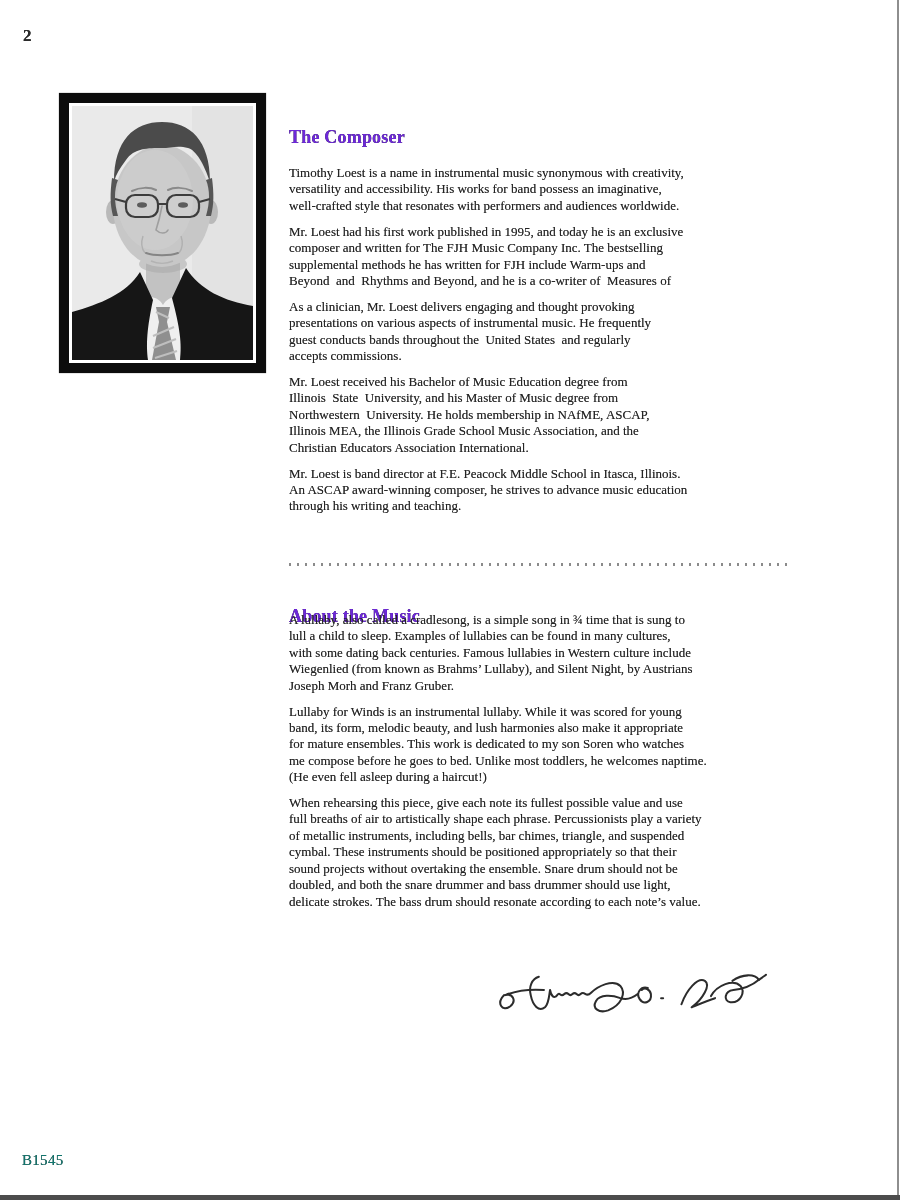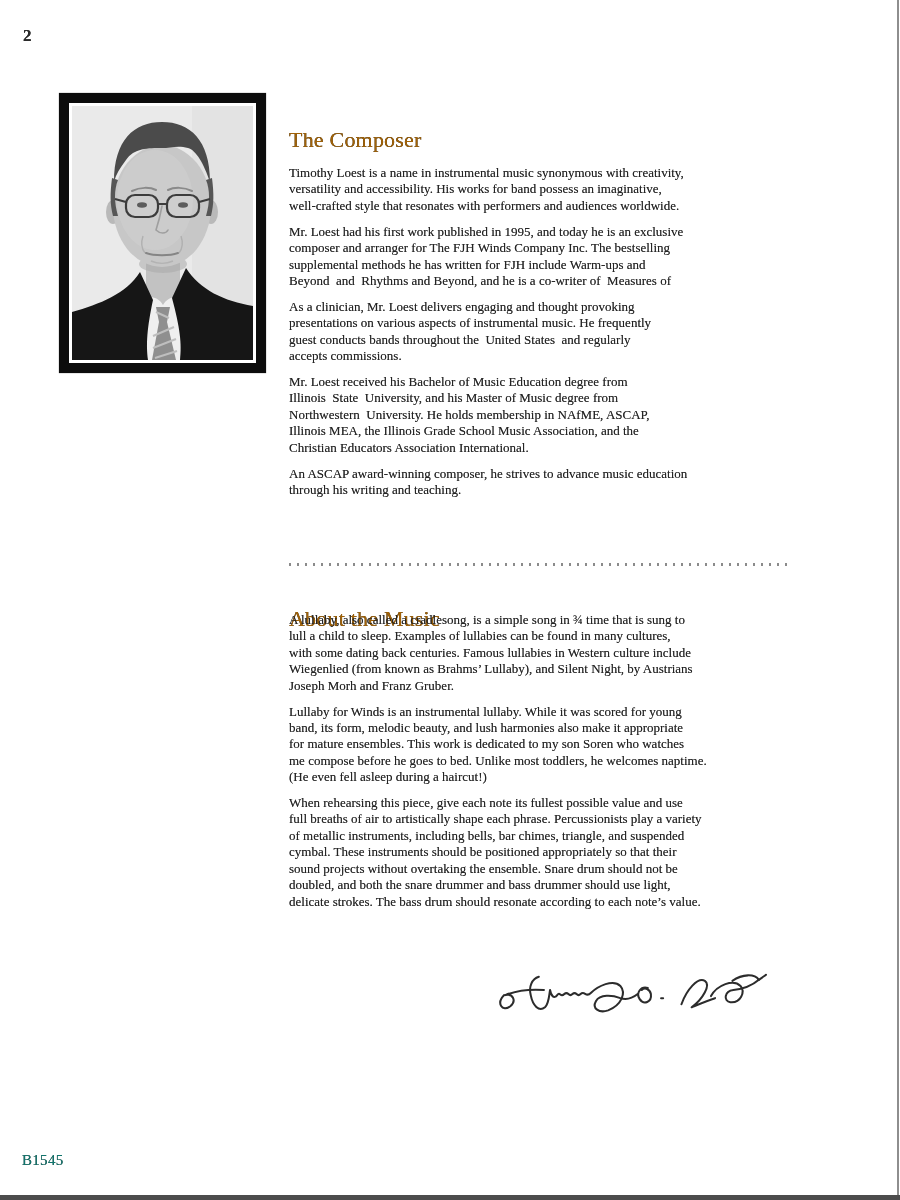--- a/index.html
+++ b/index.html
@@ -11,21 +11,21 @@
     position:absolute;left:23px;top:26px;font-size:17px;font-weight:700;color:#2a2a2a;
     text-shadow:0 0 .4px #2a2a2a;
   }
   .photo-frame{
     position:absolute;left:59px;top:93px;border:10px solid #0c0c0c;background:#fff;padding:3px;
     box-shadow:0 0 1px rgba(0,0,0,.6);
   }
   .photo-frame svg{display:block;}
   .col{position:absolute;left:289px;width:505px;}
   .heading{
-    font-size:22px;font-weight:400;color:#a16207;letter-spacing:.2px;
+    font-size:18px;font-weight:700;color:#6d28d9;letter-spacing:.2px;
     text-shadow:0 0 .5px #1b1b1b;white-space:pre;
   }
   #composer-heading{top:127px;}
   #about-heading{top:606px;}
   #composer-paras{top:165px;}
   #about-paras{top:612px;}
   .para{margin:0 0 9.5px 0;}
   .line{
     white-space:pre;font-size:13px;line-height:16.4px;color:#242424;
     text-shadow:0 0 .35px rgba(20,20,20,.55);
@@ -96,38 +96,39 @@
 
   <div id="composer-heading" class="col heading">The Composer</div>
   <div id="composer-paras" class="col">
       <div class="para">
         <div class="line"><span>Timothy Loest is a name in instrumental music synonymous with creativity,</span></div>
         <div class="line"><span>versatility and accessibility. His works for band possess an imaginative,</span></div>
         <div class="line"><span>well-crafted style that resonates with performers and audiences worldwide.</span></div>
       </div>
       <div class="para">
         <div class="line"><span>Mr. Loest had his first work published in 1995, and today he is an exclusive</span></div>
-        <div class="line"><span>composer and arranger for The FJH Winds Company Inc. The bestselling</span></div>
+        <div class="line"><span>composer and written for The FJH Music Company Inc. The bestselling</span></div>
         <div class="line"><span>supplemental methods he has written for FJH include </span><span class="it">Warm-ups and</span></div>
         <div class="line"><span class="it">Beyond</span><span>  and  </span><span class="it">Rhythms and Beyond</span><span>, and he is a co-writer of  </span><span class="it">Measures of</span></div>
       </div>
       <div class="para">
         <div class="line"><span>As a clinician, Mr. Loest delivers engaging and thought provoking</span></div>
         <div class="line"><span>presentations on various aspects of instrumental music. He frequently</span></div>
         <div class="line"><span>guest conducts bands throughout the  United States  and regularly</span></div>
         <div class="line"><span>accepts commissions.</span></div>
       </div>
       <div class="para">
         <div class="line"><span>Mr. Loest received his Bachelor of Music Education degree from</span></div>
         <div class="line"><span>Illinois  State  University, and his Master of Music degree from</span></div>
         <div class="line"><span>Northwestern  University. He holds membership in NAfME, ASCAP,</span></div>
         <div class="line"><span>Illinois MEA, the Illinois Grade School Music Association, and the</span></div>
         <div class="line"><span>Christian Educators Association International.</span></div>
       </div>
       <div class="para">
+        <div class="line"><span>Mr. Loest is band director at F.E. Peacock Middle School in Itasca, Illinois.</span></div>
         <div class="line"><span>An ASCAP award-winning composer, he strives to advance music education</span></div>
         <div class="line"><span>through his writing and teaching.</span></div>
       </div>
     </div>
 
   <div class="dotted-divider"></div>
 
   <div id="about-heading" class="col heading">About the Music</div>
   <div id="about-paras" class="col">
       <div class="para">

